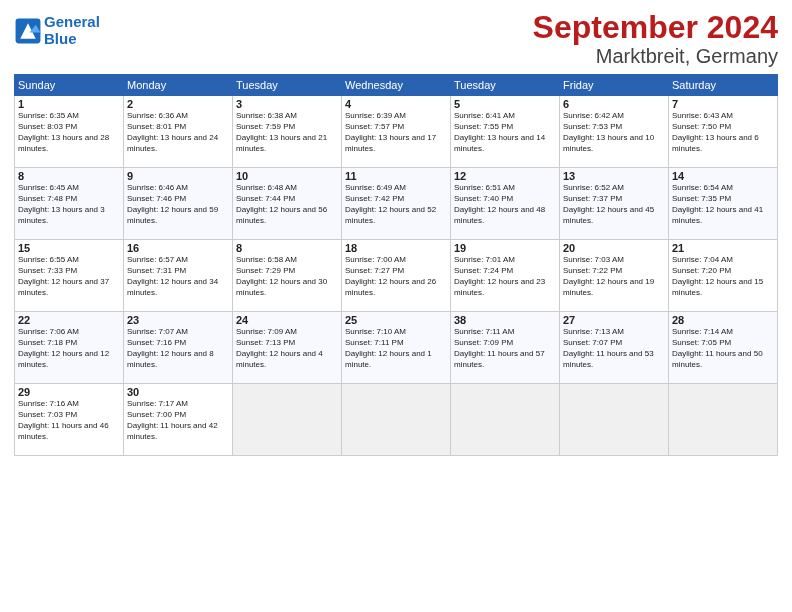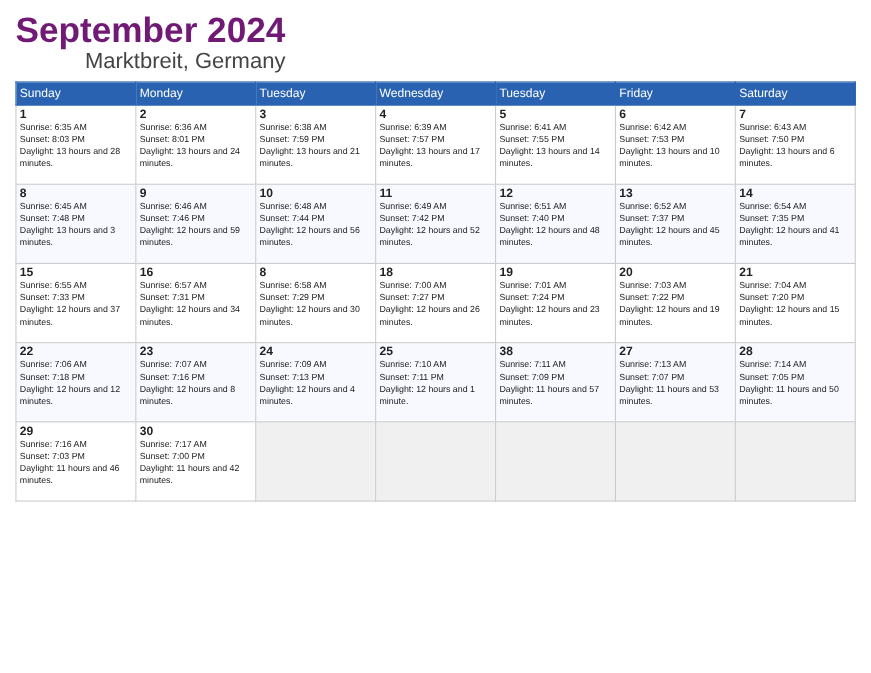--- a/index.html
+++ b/index.html
@@ -38,21 +38,21 @@
       width: 28px;
       height: 28px;
       margin-right: 2px;
     }
     .title-block {
       text-align: right;
     }
     .month-title {
       font-size: 32px;
       font-weight: bold;
-      color: #701a75;
+      color: #b91c1c;
       line-height: 1.1;
     }
     .location {
       font-size: 20px;
       color: #444;
     }
     table {
       width: 100%;
       border-collapse: collapse;
       table-layout: fixed;
@@ -92,20 +92,33 @@
     }
     tr:nth-child(even) td:not(.empty) {
       background: #f7f9ff;
     }
   </style>
 </head>
 <body>
 
 <div class="container">
   <div class="header">
+    <div class="logo">
+      <svg class="logo-icon" viewBox="0 0 36 36">
+        <rect x="2" y="2" width="32" height="32" rx="4" fill="#1a6abf"></rect>
+        <polygon points="8,28 18,8 28,28" fill="white"></polygon>
+        <polygon points="20,20 28,10 34,20" fill="#5ba8f5"></polygon>
+      </svg>
+      <div>
+        <div class="logo-text">
+          <span>General</span><br>
+          <span>Blue</span>
+        </div>
+      </div>
+    </div>
     <div class="title-block">
       <div class="month-title">September 2024</div>
       <div class="location">Marktbreit, Germany</div>
     </div>
   </div>
 
   <table>
     <thead>
       <tr>
       <th>Sunday</th>

